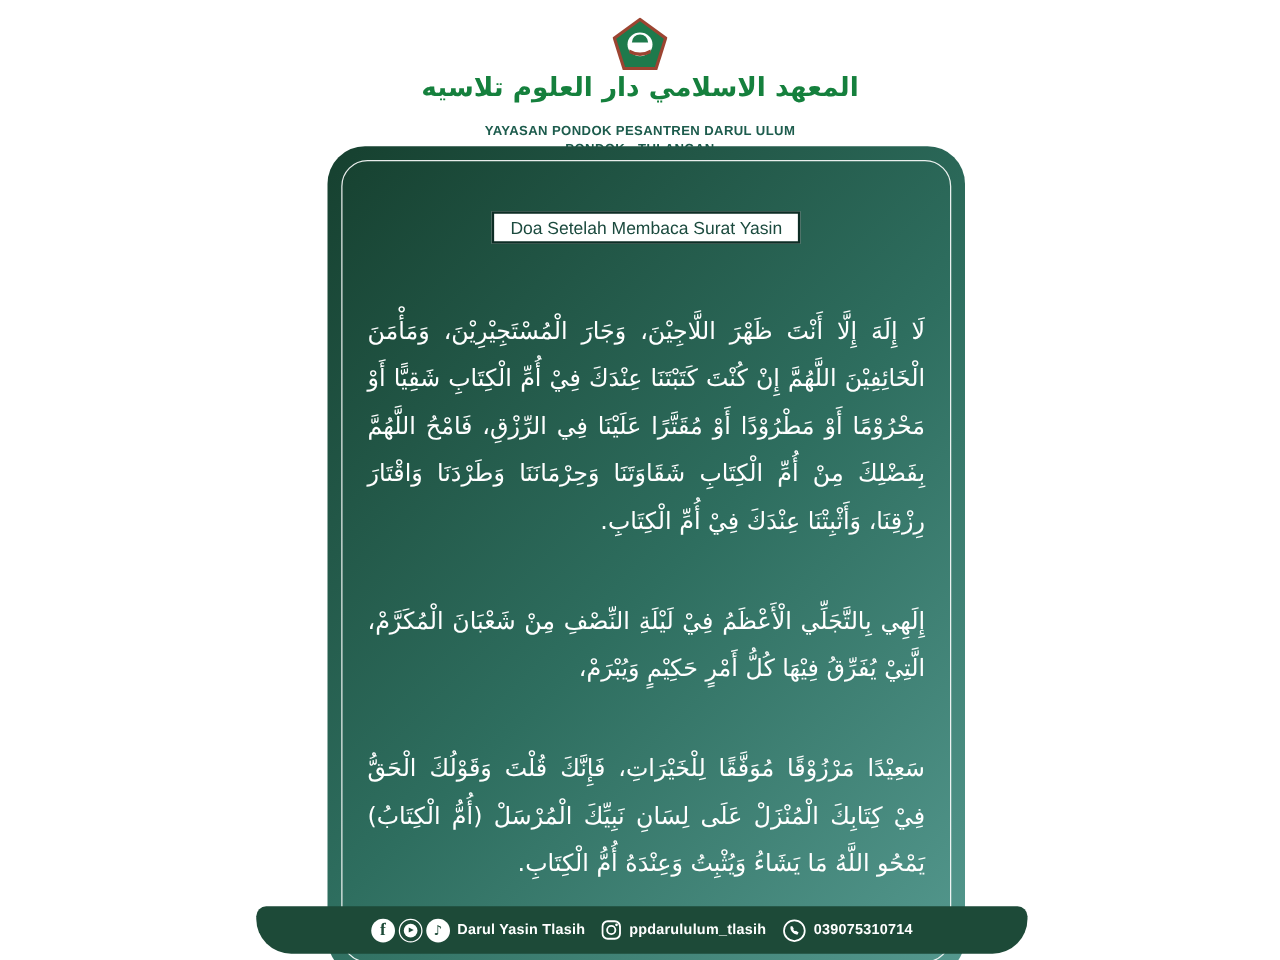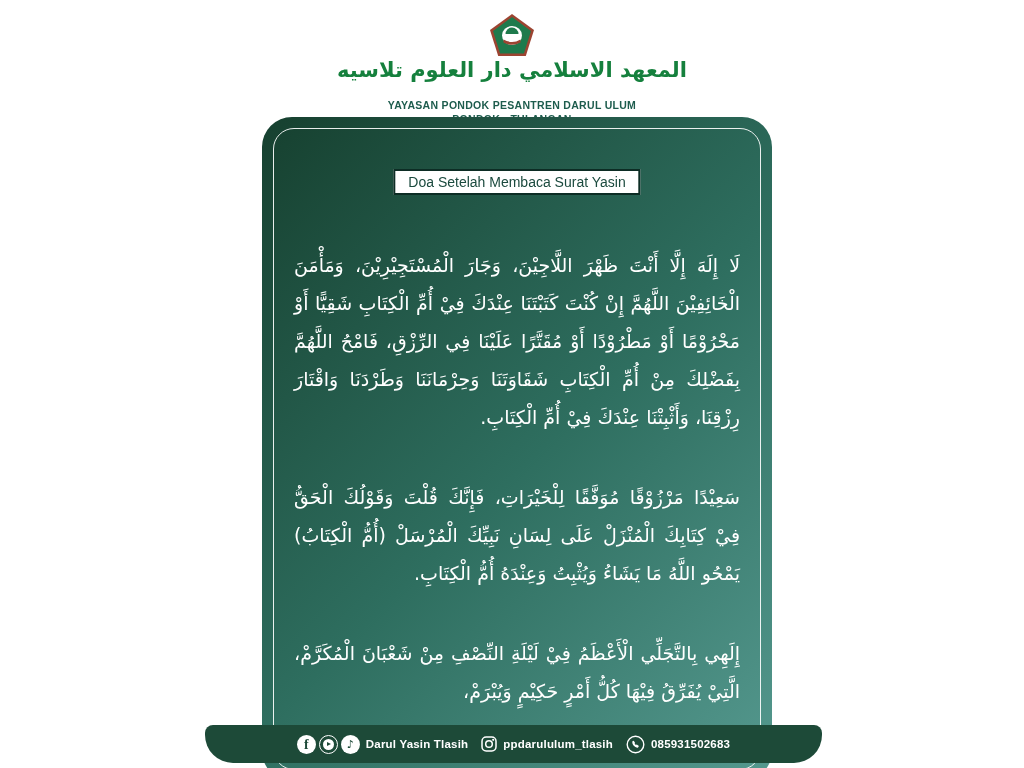--- a/index.html
+++ b/index.html
@@ -135,22 +135,22 @@
   <div class="calligraphy">المعهد الاسلامي دار العلوم تلاسيه</div>
   <div class="org-line1">YAYASAN PONDOK PESANTREN DARUL ULUM</div>
   <div class="org-line2">PONDOK - TULANGAN</div>
 </div>
 
 <div class="card">
   <div class="card-inner-border"></div>
   <div class="badge">Doa Setelah Membaca Surat Yasin</div>
   <div class="prayer">
     <p>لَا إِلَهَ إِلَّا أَنْتَ ظَهْرَ اللَّاجِيْنَ، وَجَارَ الْمُسْتَجِيْرِيْنَ، وَمَأْمَنَ الْخَائِفِيْنَ اللَّهُمَّ إِنْ كُنْتَ كَتَبْتَنَا عِنْدَكَ فِيْ أُمِّ الْكِتَابِ شَقِيًّا أَوْ مَحْرُوْمًا أَوْ مَطْرُوْدًا أَوْ مُقَتَّرًا عَلَيْنَا فِي الرِّزْقِ، فَامْحُ اللَّهُمَّ بِفَضْلِكَ مِنْ أُمِّ الْكِتَابِ شَقَاوَتَنَا وَحِرْمَانَنَا وَطَرْدَنَا وَاقْتَارَ رِزْقِنَا، وَأَثْبِتْنَا عِنْدَكَ فِيْ أُمِّ الْكِتَابِ.</p>
+    <p>إِلَهِي بِالتَّجَلِّي الْأَعْظَمُ فِيْ لَيْلَةِ النِّصْفِ مِنْ شَعْبَانَ الْمُكَرَّمْ، الَّتِيْ يُفَرِّقُ فِيْهَا كُلُّ أَمْرٍ حَكِيْمٍ وَيُبْرَمْ،</p>
     <p>سَعِيْدًا مَرْزُوْقًا مُوَفَّقًا لِلْخَيْرَاتِ، فَإِنَّكَ قُلْتَ وَقَوْلُكَ الْحَقُّ فِيْ كِتَابِكَ الْمُنْزَلْ عَلَى لِسَانِ نَبِيِّكَ الْمُرْسَلْ (أُمُّ الْكِتَابُ) يَمْحُو اللَّهُ مَا يَشَاءُ وَيُثْبِتُ وَعِنْدَهُ أُمُّ الْكِتَابِ.</p>
-    <p>إِلَهِي بِالتَّجَلِّي الْأَعْظَمُ فِيْ لَيْلَةِ النِّصْفِ مِنْ شَعْبَانَ الْمُكَرَّمْ، الَّتِيْ يُفَرِّقُ فِيْهَا كُلُّ أَمْرٍ حَكِيْمٍ وَيُبْرَمْ،</p>
   </div>
 </div>
 
 <div class="footer">
 
   <div class="contact">
     <span class="socials">
       <span class="disc">
         <span class="fb-f">f</span>
       </span>
@@ -178,16 +178,16 @@
   </div>
 
 
   <div class="contact">
     <span class="svg-icon">
       <svg width="19" height="19" viewBox="0 0 19 19">
         <circle cx="9.5" cy="9.5" r="8.3" fill="none" stroke="#ffffff" stroke-width="1.4"></circle>
         <path d="M6.4 6.2 c-0.6 3.1 1.9 6 5.5 6.6 l1-1.9 -2.1-1.3 c-0.5 0.4-1.2 0.3-1.6-0.2 -0.5-0.5-0.6-1.2-0.2-1.6 l-1.3-2.1 z" fill="#ffffff"></path>
       </svg>
     </span>
-    <span>085931502683</span>
+    <span>039075310714</span>
   </div>
 
 </div>
 
 </body></html>

